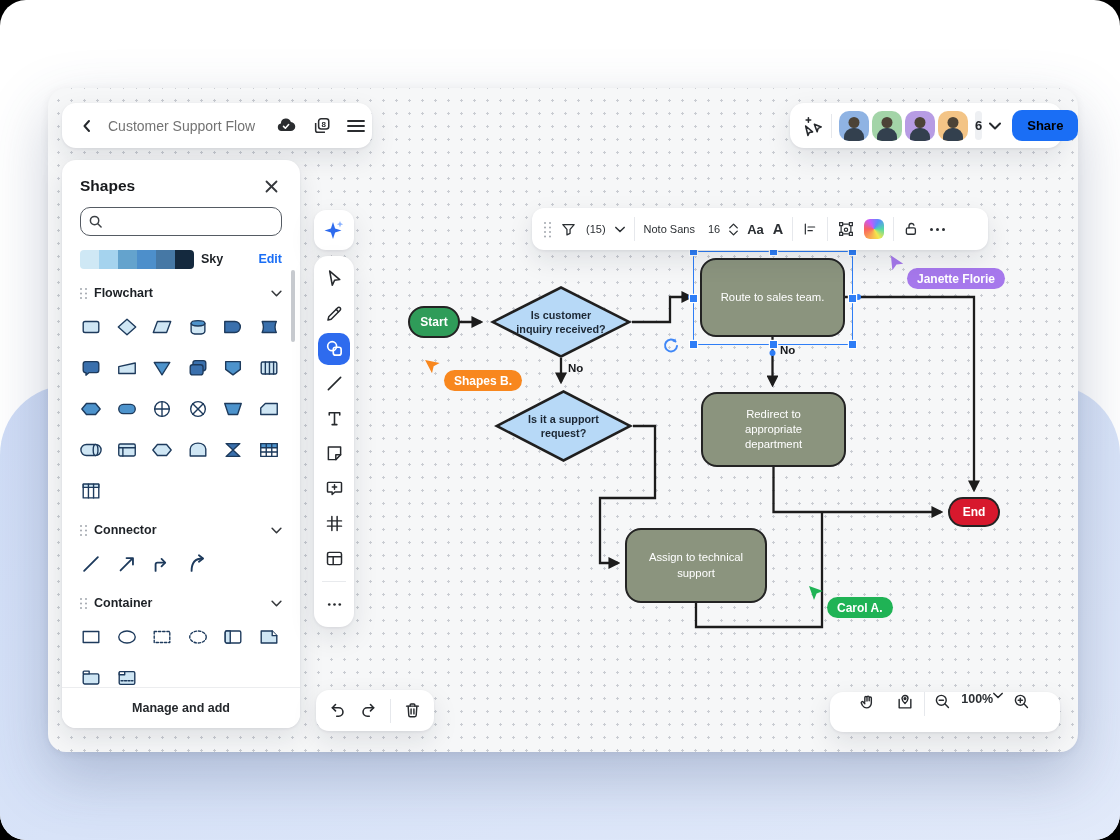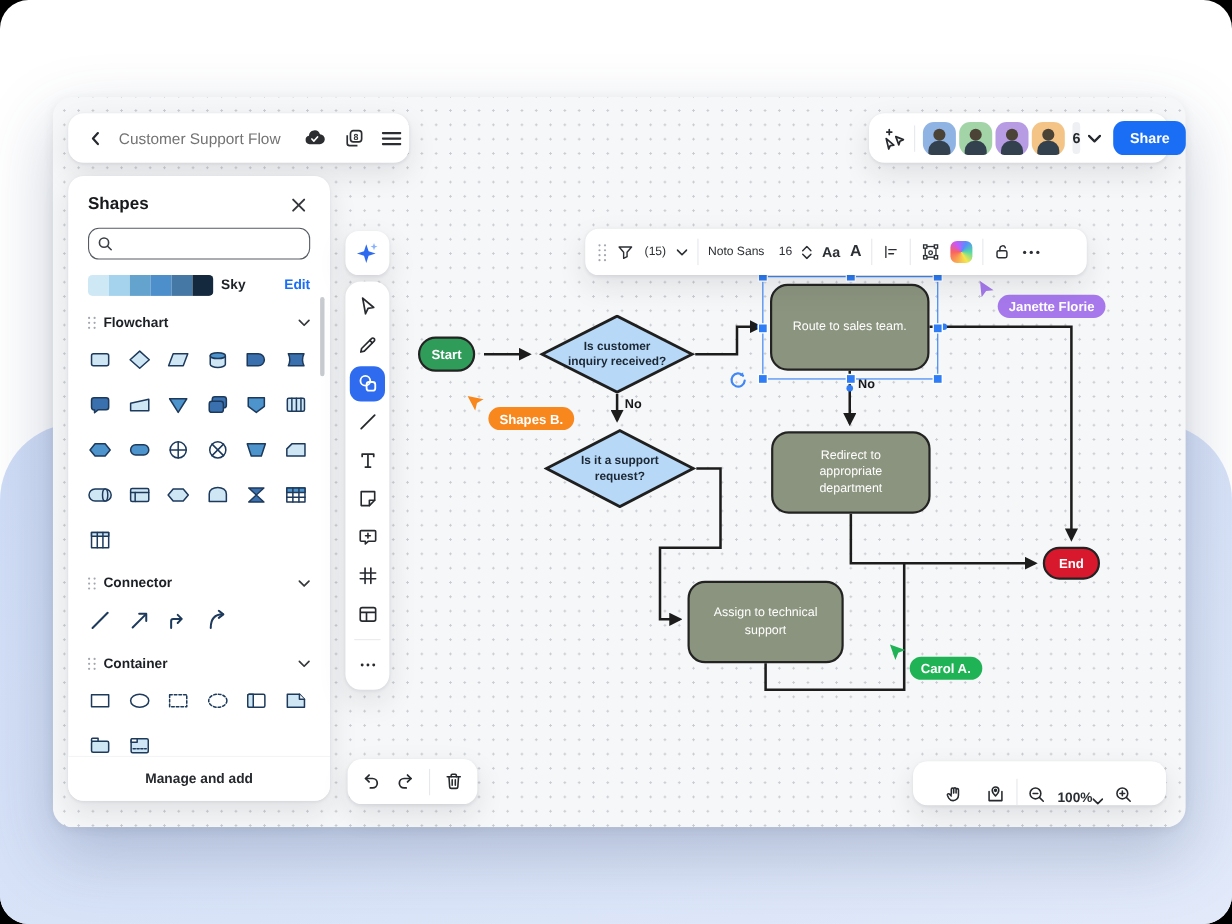--- a/index.html
+++ b/index.html
@@ -20,21 +20,21 @@
   .pages-badge{position:relative;}
   
   .hdr-right{left:742px;top:15px;width:272px;height:45px;display:flex;align-items:center;padding:0 8px 0 12px;box-sizing:border-box;gap:7px;}
   .vdiv{width:1px;height:24px;background:#e6e8ec;flex:0 0 auto;}
   .avatars{display:flex;gap:3px;align-items:center;}
   .avatar{width:30px;height:30px;border-radius:10px;position:relative;overflow:hidden;flex:0 0 auto;cursor:pointer;}
   .av-head{position:absolute;left:50%;top:6px;transform:translateX(-50%);width:11px;height:11px;border-radius:50%;background:#4c4337;}
   .av-body{position:absolute;left:50%;top:17px;transform:translateX(-50%);width:20px;height:14px;border-radius:9px 9px 0 0;background:#33404e;}
   .count-badge{width:27px;height:29px;border-radius:9px;background:#eef0f3;display:flex;align-items:center;justify-content:center;
     font-size:13px;font-weight:600;color:#23262a;cursor:pointer;}
-  .share-btn{margin-left:4px;background:#1a6ef5;color:#ffffff;font-size:13px;font-weight:600;border:none;border-radius:10px;
+  .share-btn{margin-left:4px;background:#1a6ef5;color:#000000;font-size:13px;font-weight:600;border:none;border-radius:10px;
     padding:8px 15px;cursor:pointer;}
   
   .panel{left:14px;top:72px;width:238px;height:568px;border-radius:14px;padding:14px 18px 0 18px;box-sizing:border-box;}
   .panel-title-row{display:flex;align-items:center;justify-content:space-between;height:24px;}
   .panel-title{font-size:15.5px;font-weight:700;color:#17191c;}
   .search{margin-top:9px;height:27px;border:1.5px solid #555b63;border-radius:10px;display:flex;align-items:center;padding:0 8px;gap:6px;background:#fff;}
   .search input{border:none;outline:none;flex:1;font-size:12px;font-family:inherit;background:transparent;}
   .palette-row{margin-top:13px;display:flex;align-items:center;height:20px;}
   .swatches{display:flex;height:19px;border-radius:4px;overflow:hidden;}
   .swatches div{width:19px;height:19px;cursor:pointer;}
@@ -65,21 +65,21 @@
   .fmt svg{display:block;}
   .stepper{display:flex;flex-direction:column;gap:1px;cursor:pointer;}
   .rainbow{width:20px;height:20px;border-radius:6px;cursor:pointer;
     background:conic-gradient(from 210deg,#f2a65a,#ef6461,#c05cf0,#5c8df2,#5cd6a8,#f2e65a,#f2a65a);filter:saturate(1.1);}
   .aa{font-size:13px;font-weight:600;color:#2b2f33;cursor:pointer;}
   .bigA{font-size:14.5px;font-weight:600;color:#2b2f33;cursor:pointer;}
   .dots3{display:flex;gap:3px;cursor:pointer;}
   .dots3 i{width:3px;height:3px;border-radius:50%;background:#2b2f33;}
   
   .undo-bar{left:268px;top:602px;width:118px;height:41px;border-radius:13px;display:flex;align-items:center;justify-content:space-evenly;}
-  .zoom-bar{left:782px;top:604px;width:230px;height:40px;border-radius:13px;display:flex;align-items:flex-end;padding:0 20px;box-sizing:border-box;gap:0;}
+  .zoom-bar{left:782px;top:604px;width:230px;height:40px;border-radius:13px;display:flex;align-items:flex-start;padding:0 20px;box-sizing:border-box;gap:0;}
   .zoom-pct{font-size:12.5px;font-weight:600;color:#2b2f33;}
   .ib{display:flex;align-items:center;justify-content:center;cursor:pointer;}
   
   .edge-layer{position:absolute;left:0;top:0;width:1030px;height:664px;pointer-events:none;}
   .node{position:absolute;display:flex;align-items:center;justify-content:center;text-align:center;box-sizing:border-box;cursor:pointer;}
   .olive{background:#8b947e;border:2.5px solid #232323;border-radius:16px;color:#fff;font-size:11.3px;font-weight:500;line-height:1.35;padding:0 14px;}
   .pill-node{border-radius:18px;color:#fff;font-size:12px;font-weight:600;border:2.5px solid #232323;}
   .diamond{position:absolute;cursor:pointer;}
   .d-outer{position:absolute;inset:0;background:#1f1f1f;clip-path:polygon(50% 0,100% 50%,50% 100%,0 50%);}
   .d-inner{position:absolute;inset:0;background:#b7d9f7;clip-path:polygon(50% 2.9px,calc(100% - 5.6px) 50%,50% calc(100% - 2.9px),5.6px 50%);}
@@ -117,21 +117,21 @@
         <path d="M648,515 L648,539 L774,539 L774,424"></path>
         <path d="M725.5,379 L725.5,424 L893,424" marker-end="url(#arr)"></path>
       </g>
       <g fill="#2e7df6">
         <circle cx="643" cy="209" r="3"></circle>
         <circle cx="810" cy="209" r="3"></circle>
         <circle cx="724.5" cy="265" r="3"></circle>
       </g>
     </svg>
 
-    <div class="node pill-node" style="left:332px;top:218px;width:52px;height:32px;background:#2f9c59;">Start</div>
+    <div class="node pill-node" style="left:360px;top:218px;width:52px;height:32px;background:#2f9c59;">Start</div>
 
     <div class="diamond" style="left:442px;top:198px;width:142px;height:72px;">
       <div class="d-outer"></div>
       <div class="d-inner"></div>
       <div class="d-text">Is customer inquiry received?</div>
     </div>
 
     <div class="node olive" style="left:652px;top:170px;width:145px;height:79px;">Route to sales team.</div>
 
     <div class="diamond" style="left:446px;top:302px;width:139px;height:72px;">

